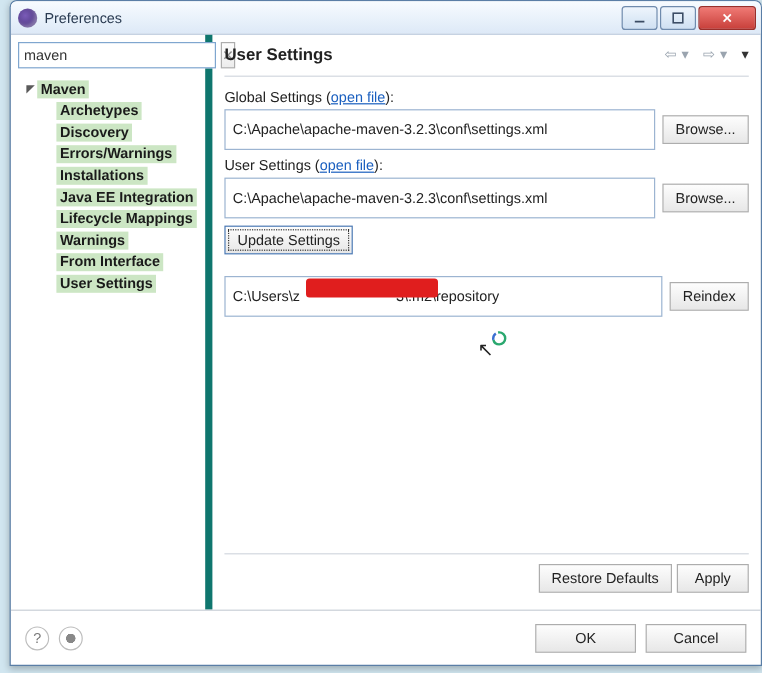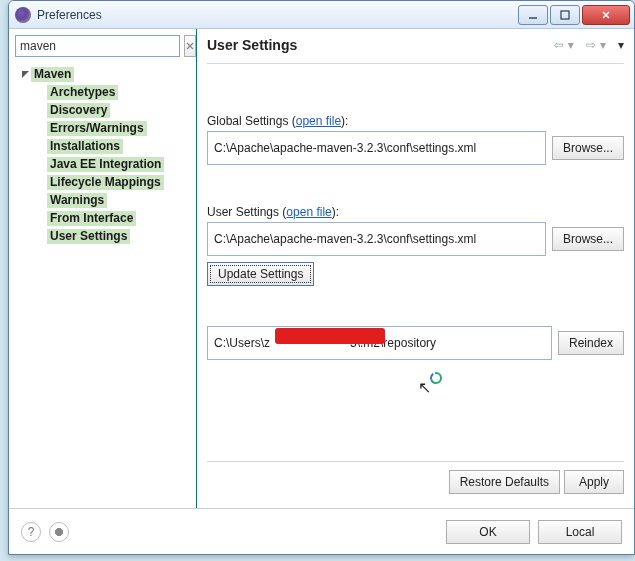--- a/index.html
+++ b/index.html
@@ -27,21 +27,21 @@
     border-radius: 3px; display: flex; align-items: center; justify-content: center;
     background: linear-gradient(#eef5fc, #cfe0f2); color: #3a4b63; }
   .winbtn.close { width: 48px; background: linear-gradient(#f07a75, #c8403b); border-color: #9a2e2a; color: #fff; }
   .winbtn svg { width: 10px; height: 10px; display: block; }
 
   
   .body { flex: 1; display: flex; flex-direction: column; }
   .split { flex: 1; display: flex; min-height: 0; }
 
   .sidebar {
-    width: 188px; border-right: 1px solid #0f766e;
+    width: 168px; border-right: 6px solid #0f766e;
     display: flex; flex-direction: column; padding: 6px;
   }
   .searchwrap { display: flex; gap: 4px; margin-bottom: 6px; }
   .searchwrap input {
     flex: 1; height: 22px; border: 1px solid #7fa6cf; padding: 2px 4px;
     font-size: 12px; color: #333;
   }
   .clearbtn {
     width: 22px; height: 22px; border: 1px solid #adadad;
     background: linear-gradient(#fdfdfd, #ececec);
@@ -54,21 +54,21 @@
   .tree-label.bold { font-weight: bold; }
   .tree-children { padding-left: 28px; }
 
   .content { flex: 1; display: flex; flex-direction: column; padding: 8px 10px 6px 10px; }
   .content-header { display: flex; align-items: center; padding-bottom: 10px; border-bottom: 1px solid #d3d8df; }
   .content-header h2 { margin: 0; font-size: 14px; font-weight: bold; flex: 1; color: #222; }
   .navicons { display: flex; gap: 4px; align-items: center; color: #9aa4af; }
   .navicons span { font-size: 12px; }
 
   .form { padding-top: 10px; flex: 1; }
-  .field-row { margin-bottom: 6px; margin-top: 40px; }
+  .field-row { margin-bottom: 6px; }
   .label-line { margin-bottom: 3px; color: #222; }
   .label-line a { color: #1a5fbf; text-decoration: underline; cursor: pointer; }
   .input-line { display: flex; gap: 6px; align-items: center; }
   .input-line input {
     flex: 1; height: 22px; border: 1px solid #9cb4d1; padding: 16px 6px; color: #222;
   }
   .btn {
     height: 24px; padding: 0 10px; border: 1px solid #adadad;
     background: linear-gradient(#fdfdfd, #e7e7e7); color: #222;
     display: inline-flex; align-items: center; justify-content: center;
@@ -244,17 +244,17 @@
         </div>
       </div>
 
     </div>
 
     <div class="bottombar">
       <div class="iconbtn">?</div>
       <div class="iconbtn" style="border-radius:50%;background:radial-gradient(circle,#888 30%,#fff 32%)"></div>
       <div class="spacer"></div>
       <div class="btn">OK</div>
-      <div class="btn">Local</div>
+      <div class="btn">Cancel</div>
     </div>
   </div>
 
 </div>
 
 </body></html>

